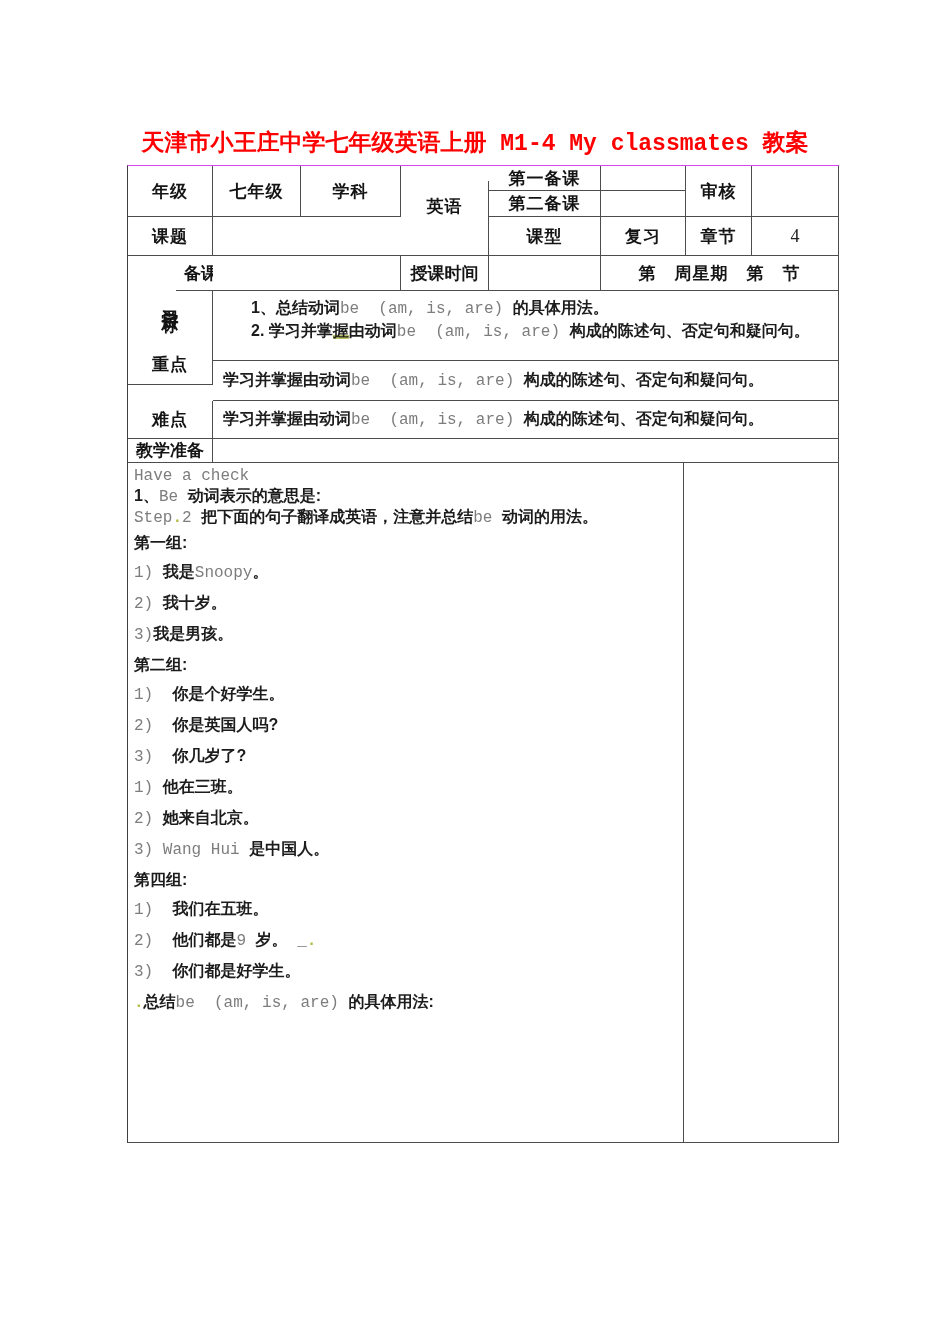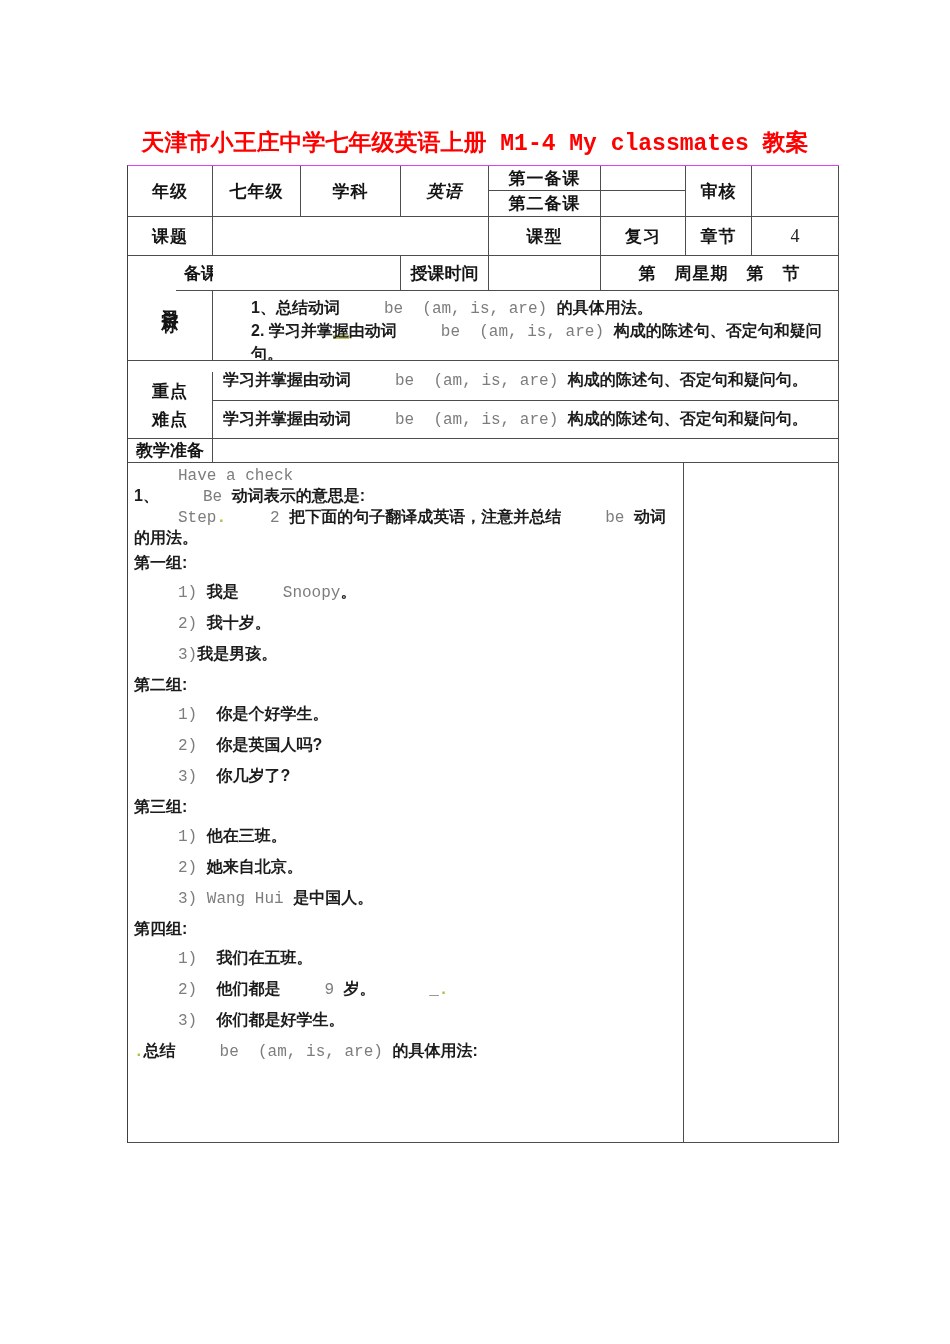--- a/index.html
+++ b/index.html
@@ -28,42 +28,42 @@
   .left-align { justify-content:flex-start; }
   .top-align { align-items:flex-start; }
   .vlabel {
     writing-mode:vertical-rl; height:60px; font-weight:700; font-size:17px;
     line-height:21px; color:#141414; letter-spacing:2px;
   }
   .seg-line { white-space:pre-wrap; font-size:16px; line-height:21px; }
   .seg-cn  { color:#1c1c1c; font-family:"Liberation Sans",sans-serif; font-weight:600; }
   .seg-cnhl{ color:#1c1c1c; font-family:"Liberation Sans",sans-serif; font-weight:600;
              background:linear-gradient(to top,#bfc464 24%, transparent 24%); }
-  .seg-en  { color:#7d7d7d; font-family:"Liberation Mono","DejaVu Sans Mono",monospace; font-weight:400;padding-left:44px; }
+  .seg-en  { color:#7d7d7d; font-family:"Liberation Mono","DejaVu Sans Mono",monospace; font-weight:400; }
   .seg-mark{ color:#b5bc45; font-family:"Liberation Mono","DejaVu Sans Mono",monospace; font-weight:700; }
   .goals-box { width:100%; height:100%; padding:6px 8px 0 38px; }
   .kp-box { width:100%; height:100%; display:flex; align-items:center; padding-left:10px; }
   .content-box { width:100%; height:100%; padding:2px 8px 0 6px; }
   .c-line { white-space:pre-wrap; }
   .c-line.tight { line-height:20px; font-size:16px; }
   .c-line.loose { line-height:29px; font-size:16px; }
 </style>
 </head>
 <body>
 
 <div class="page">
 
   <h1 class="title" style="color: rgb(254, 0, 0);"><span>天津市小王庄中学七年级英语上册</span><span class="t-en"> M1-4 My classmates </span><span>教案</span></h1>
 
   <div class="tbl">
 
     <div class="cell lbl" style="left:0;top:0;width:85px;height:51px;">年级</div>
     <div class="cell val" style="left:85px;top:0;width:88px;height:51px;">七年级</div>
     <div class="cell lbl" style="left:173px;top:0;width:100px;height:51px;">学科</div>
-    <div class="cell val" style="left:273px;top:0;width:88px;height:51px;font-style:italic;">英语</div>
+    <div class="cell val" style="left:273px;top:15px;width:88px;height:51px;">英语</div>
     <div class="cell lbl" style="left:361px;top:0;width:112px;height:25px;">第一备课</div>
     <div class="cell lbl" style="left:361px;top:25px;width:112px;height:26px;">第二备课</div>
     <div class="cell" style="left:473px;top:0;width:85px;height:25px;"></div>
     <div class="cell" style="left:473px;top:25px;width:85px;height:26px;"></div>
     <div class="cell lbl" style="left:558px;top:0;width:66px;height:51px;">审核</div>
     <div class="cell" style="left:624px;top:0;width:87px;height:51px;"></div>
 
     <div class="cell lbl" style="left:0;top:51px;width:85px;height:39px;">课题</div>
     <div class="cell" style="left:85px;top:51px;width:276px;height:39px;"></div>
     <div class="cell lbl" style="left:361px;top:51px;width:112px;height:39px;">课型</div>
@@ -80,21 +80,21 @@
     <div class="cell" style="left:0;top:125px;width:85px;height:70px;">
       <div class="vlabel">学习目标</div>
     </div>
     <div class="cell left-align top-align" style="left:85px;top:125px;width:626px;height:70px;">
       <div class="goals-box">
         <div class="seg-line"><span class="seg-cn">1、总结动词</span><span class="seg-en">be  (am, is, are) </span><span class="seg-cn">的具体用法。</span></div>
         <div class="seg-line"><span class="seg-cn">2. 学习并掌</span><span class="seg-cnhl">握</span><span class="seg-cn">由动词</span><span class="seg-en">be  (am, is, are) </span><span class="seg-cn">构成的陈述句、否定句和疑问句。</span></div>
       </div>
     </div>
 
-    <div class="cell lbl" style="left:0;top:206px;width:85px;height:40px;">重点</div>
+    <div class="cell lbl" style="left:0;top:179px;width:85px;height:40px;">重点</div>
     <div class="cell left-align" style="left:85px;top:195px;width:626px;height:40px;">
       <div class="kp-box">
           <div class="seg-line"><span class="seg-cn">学习并掌握由动词</span><span class="seg-en">be  (am, is, are) </span><span class="seg-cn">构成的陈述句、否定句和疑问句。</span></div>
         </div>
     </div>
 
     <div class="cell lbl" style="left:0;top:235px;width:85px;height:38px;">难点</div>
     <div class="cell left-align" style="left:85px;top:235px;width:626px;height:38px;">
       <div class="kp-box">
           <div class="seg-line"><span class="seg-cn">学习并掌握由动词</span><span class="seg-en">be  (am, is, are) </span><span class="seg-cn">构成的陈述句、否定句和疑问句。</span></div>
@@ -110,21 +110,20 @@
           <div class="c-line tight"><span class="seg-cn">1、</span><span class="seg-en">Be </span><span class="seg-cn">动词表示的意思是:</span></div>
           <div class="c-line tight"><span class="seg-en">Step</span><span class="seg-mark">.</span><span class="seg-en">2 </span><span class="seg-cn">把下面的句子翻译成英语，注意并总结</span><span class="seg-en">be </span><span class="seg-cn">动词的用法。</span></div>
           <div class="c-line loose"><span class="seg-cn">第一组:</span></div>
           <div class="c-line loose"><span class="seg-en">1) </span><span class="seg-cn">我是</span><span class="seg-en">Snoopy</span><span class="seg-cn">。</span></div>
           <div class="c-line loose"><span class="seg-en">2) </span><span class="seg-cn">我十岁。</span></div>
           <div class="c-line loose"><span class="seg-en">3)</span><span class="seg-cn">我是男孩。</span></div>
           <div class="c-line loose"><span class="seg-cn">第二组:</span></div>
           <div class="c-line loose"><span class="seg-en">1)  </span><span class="seg-cn">你是个好学生。</span></div>
           <div class="c-line loose"><span class="seg-en">2)  </span><span class="seg-cn">你是英国人吗?</span></div>
           <div class="c-line loose"><span class="seg-en">3)  </span><span class="seg-cn">你几岁了?</span></div>
-          <div class="c-line loose"><span class="seg-cn">第三组:</span></div>
           <div class="c-line loose"><span class="seg-en">1) </span><span class="seg-cn">他在三班。</span></div>
           <div class="c-line loose"><span class="seg-en">2) </span><span class="seg-cn">她来自北京。</span></div>
           <div class="c-line loose"><span class="seg-en">3) Wang Hui </span><span class="seg-cn">是中国人。</span></div>
           <div class="c-line loose"><span class="seg-cn">第四组:</span></div>
           <div class="c-line loose"><span class="seg-en">1)  </span><span class="seg-cn">我们在五班。</span></div>
           <div class="c-line loose"><span class="seg-en">2)  </span><span class="seg-cn">他们都是</span><span class="seg-en">9 </span><span class="seg-cn">岁。</span><span class="seg-en"> _</span><span class="seg-mark">.</span></div>
           <div class="c-line loose"><span class="seg-en">3)  </span><span class="seg-cn">你们都是好学生。</span></div>
           <div class="c-line loose"><span class="seg-mark">.</span><span class="seg-cn">总结</span><span class="seg-en">be  (am, is, are) </span><span class="seg-cn">的具体用法:</span></div>
         </div>
     </div>

